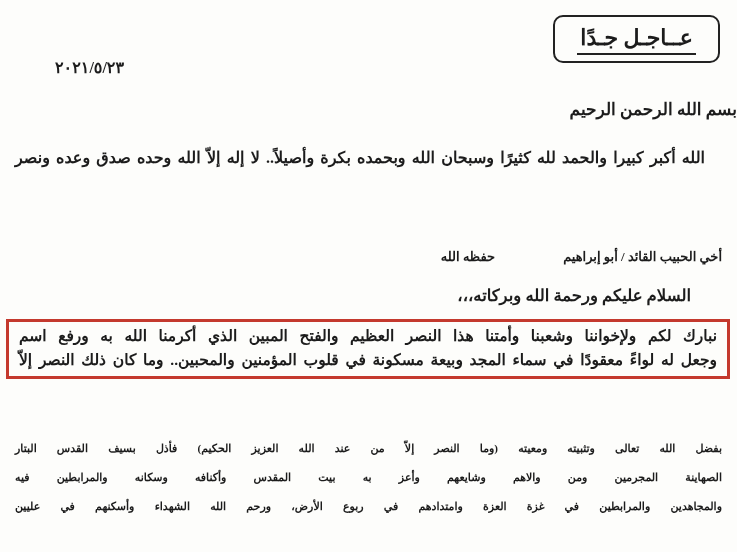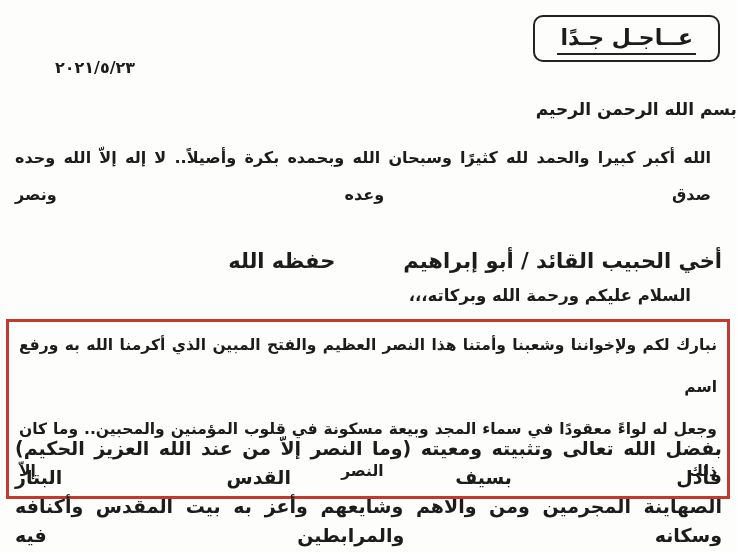--- a/index.html
+++ b/index.html
@@ -10,20 +10,21 @@
     background: var(--paper, #fdfdfb);
     color: var(--ink, #1c1c1c);
     font-family: "DejaVu Sans", sans-serif;
     font-weight: 700;
     overflow: hidden;
   }
   .page {
     position: relative;
     width: 737px; height: 407px;
     direction: rtl;
+    font-family: Liberation Serif, serif;
   }
   
   .stamp {
     position: absolute; top: 15px; right: 17px;
     border: 2.5px solid var(--stamp_border, #222);
     border-radius: 10px;
     padding: 8px 22px 10px;
   }
   .stamp-label {
     font-size: 22px;
@@ -35,43 +36,43 @@
   .date {
     position: absolute; top: 58px; left: 55px;
     font-size: 16px;
     direction: ltr;
     white-space: nowrap;
   }
   .basmala {
     position: absolute; top: 99px; left: 0; right: 0;
     font-size: 17px;
   }
-  .opening { position: absolute; top: 139px; right: 26px; left: 15px; }
+  .opening { position: absolute; top: 139px; right: 32px; left: 15px; }
   .opening .ln { line-height: 37px; font-size: 16px; }
   .ln.just { text-align: justify; text-align-last: justify; }
   .ln.start { text-align: right; }
   .addressee {
     position: absolute; top: 249px; right: 15px;
-    font-size: 21px; white-space: nowrap; text-align: center;
+    font-size: 13px; white-space: nowrap; text-align: center;
   }
   .addressee .gap { display: inline-block; width: 68px; }
   .salutation {
     position: absolute; top: 286px; right: 46px;
     font-size: 16.5px; white-space: nowrap;
   }
   
   .hl-box {
     position: absolute; top: 319px; right: 7px; left: 6px;
     border: 3px solid var(--highlight_border, #c4392e);
     padding: 2px 10px 4px;
     background: transparent;
   }
-  .hl-box .ln { line-height: 42px; font-size: 15.5px; }
+  .hl-box .ln { line-height: 24px; font-size: 15.5px; }
   .closing { position: absolute; top: 434px; right: 15px; left: 15px; }
-  .closing .ln { line-height: 29px; font-size: 19px; }
+  .closing .ln { line-height: 29px; font-size: 11px; }
 </style>
 </head>
 <body>
 
 <div class="page">
 
   <div class="stamp">
     <span class="stamp-label">عــاجـل جـدًا</span>
   </div>
 

